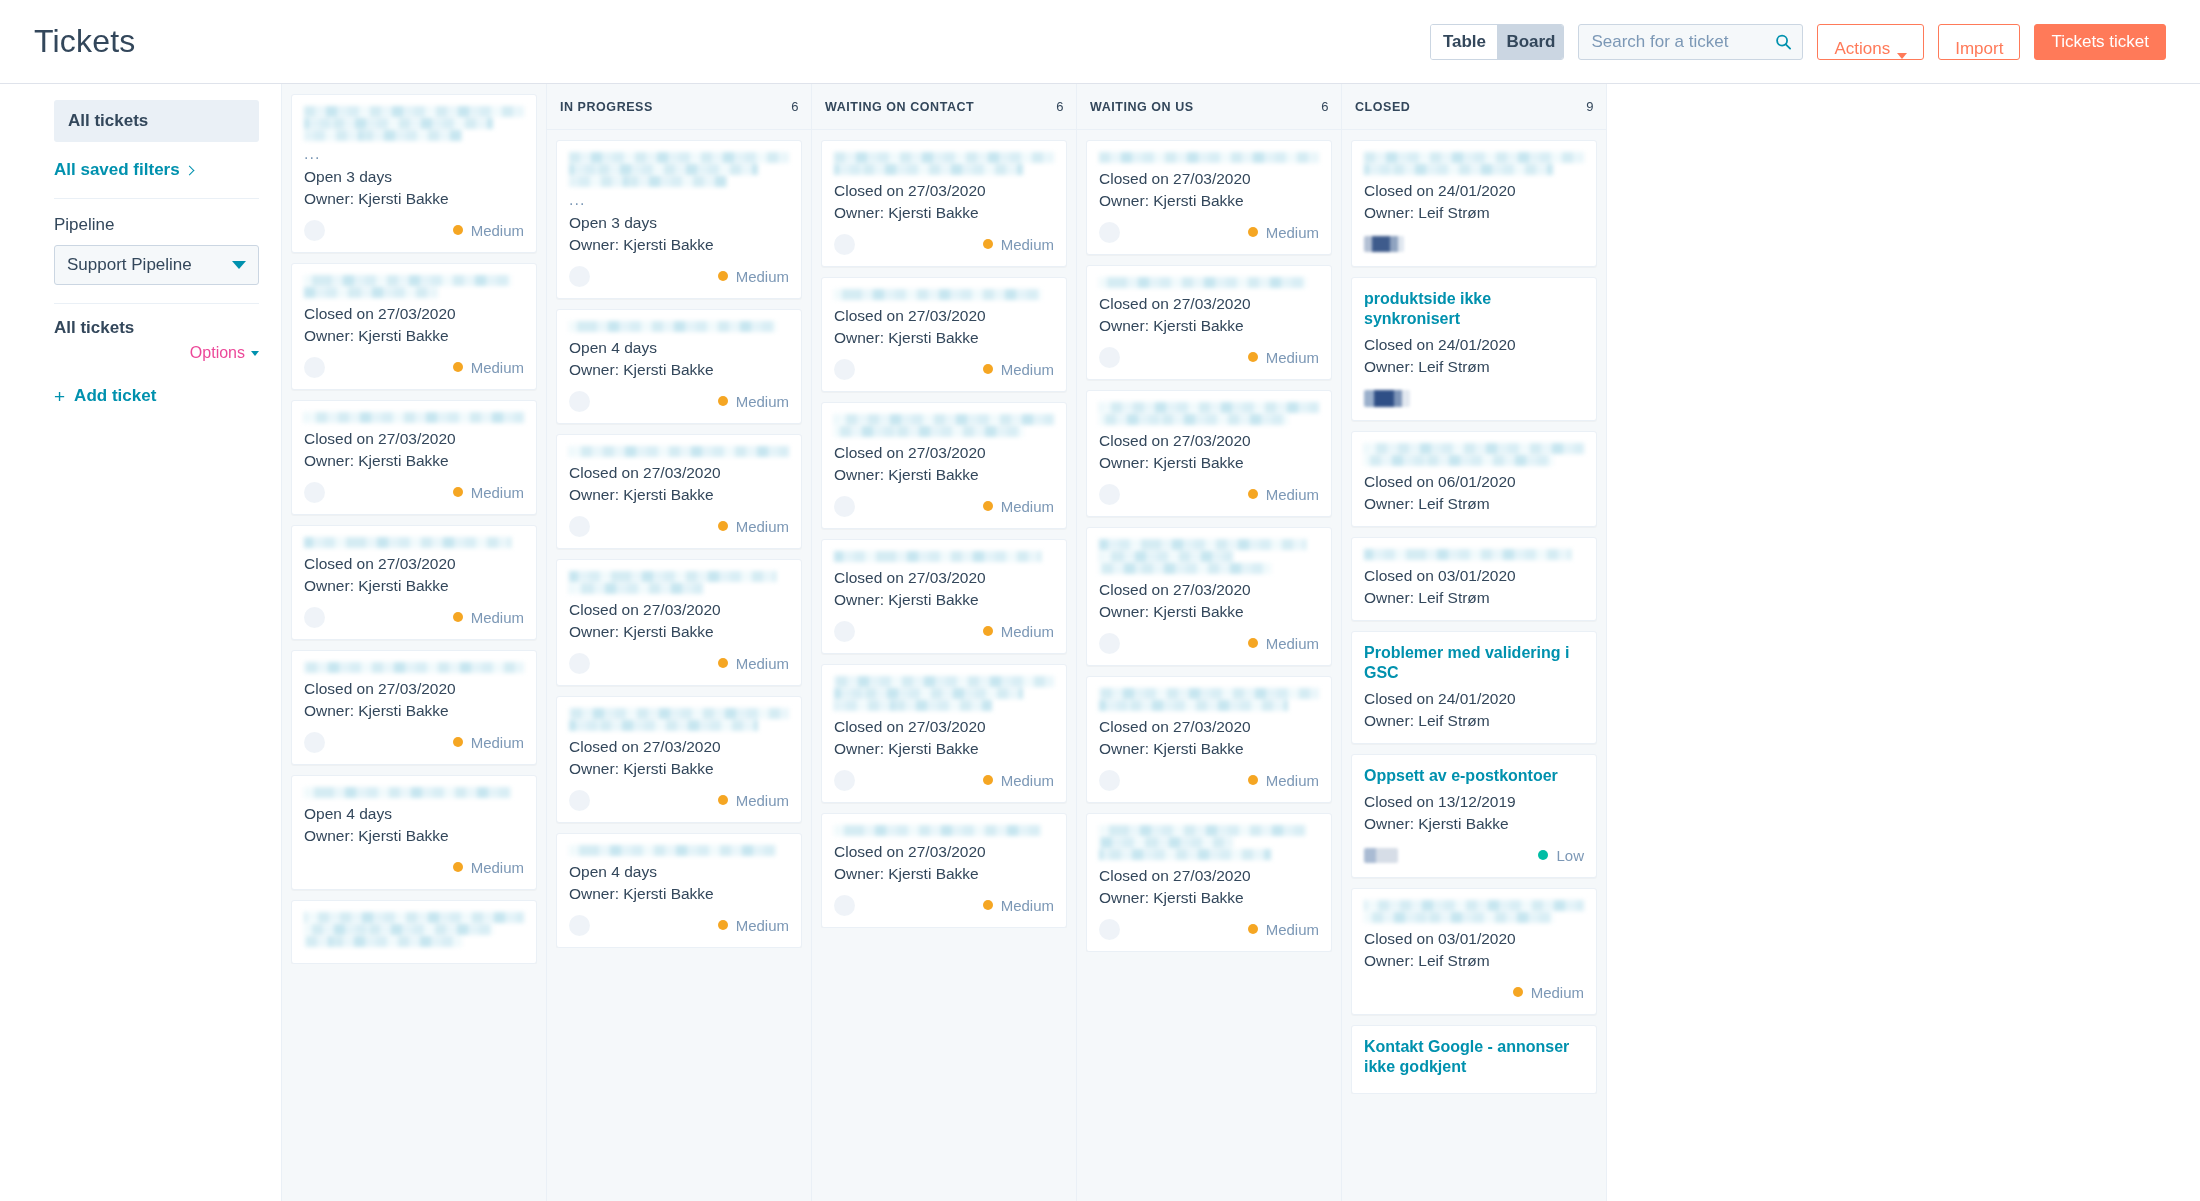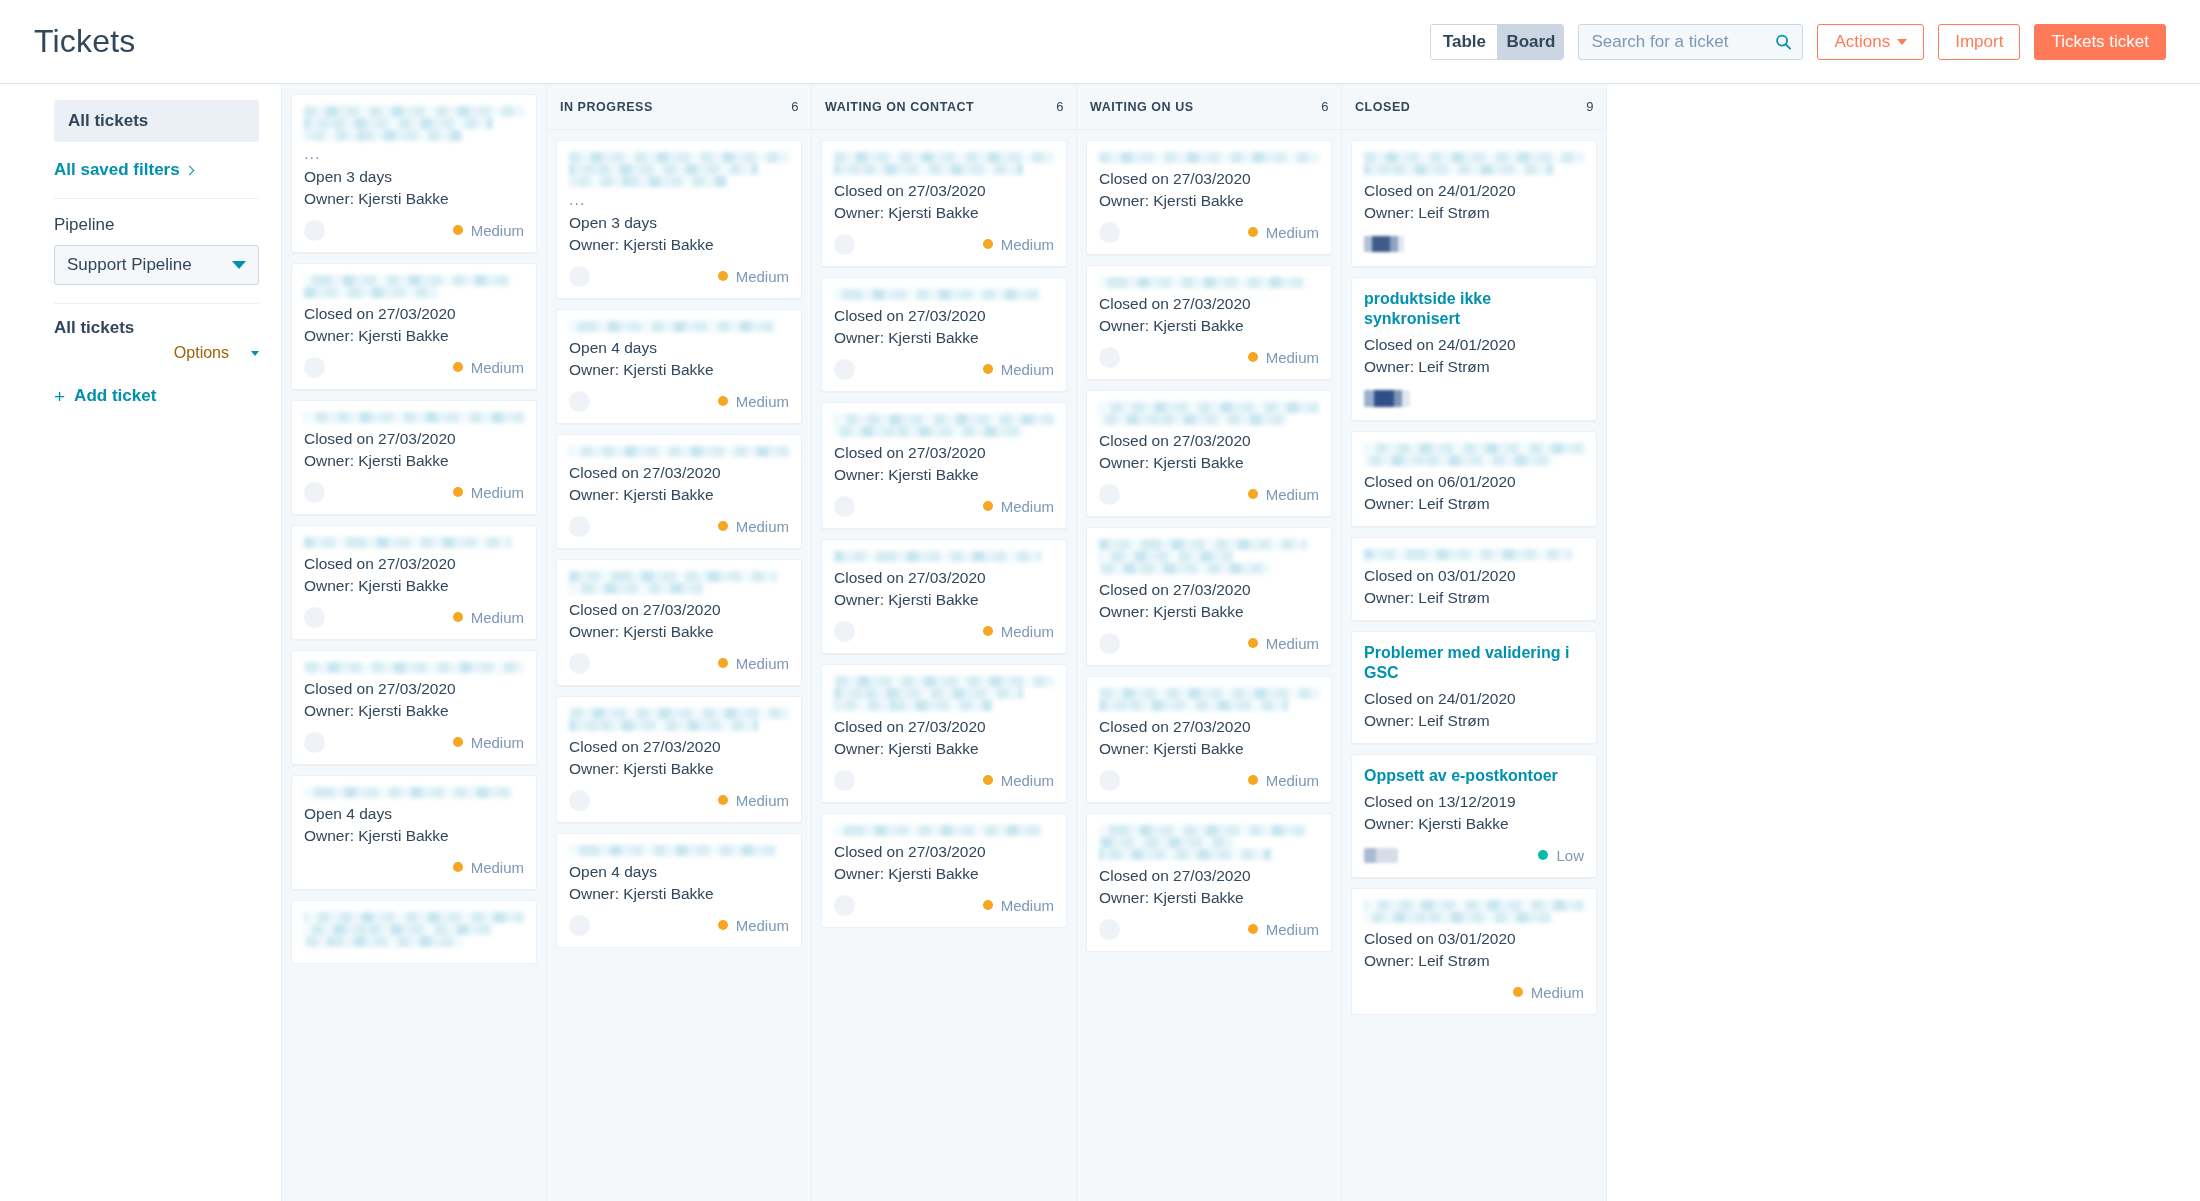--- a/index.html
+++ b/index.html
@@ -82,20 +82,21 @@
     gap: 7px;
     font-size: 17px;
     border-radius: 3px;
     cursor: pointer;
     white-space: nowrap;
   }
   .btn-outline {
     background: #fff;
     border: 1px solid #ff7a59;
     color: #ff7a59;
+    align-items: flex-end;
   }
   .btn-solid {
     background: #ff7a59;
     border: 1px solid #ff7a59;
     color: #fff;
   }
   .caret {
     width: 0; height: 0;
     border-left: 5px solid transparent;
     border-right: 5px solid transparent;
@@ -172,22 +173,22 @@
     margin-top: 14px;
     font-size: 17px;
     font-weight: 700;
     color: #33475b;
   }
   .options-row {
     display: flex; justify-content: flex-end;
     margin-top: 6px;
   }
   .options {
-    display: inline-flex; align-items: center; gap: 22px;
-    font-size: 16px; color: #a16207; cursor: pointer;
+    display: inline-flex; align-items: center; gap: 6px;
+    font-size: 16px; color: #ec4899; cursor: pointer;
   }
   .options .caret { border-top-color: #0091ae; border-left-width: 4px; border-right-width: 4px; border-top-width: 5px; }
   .addfilter {
     margin-top: 24px;
     display: flex; align-items: center; gap: 9px;
     font-size: 17px; font-weight: 700;
     color: #0091ae; cursor: pointer;
   }
   .plus { font-size: 19px; font-weight: 400; line-height: 1; }
 
@@ -838,16 +839,19 @@
             <div class="card-meta">Closed on 03/01/2020</div>
             <div class="card-meta">Owner: Leif Strøm</div>
             <div class="card-foot">
               <span class="spacer"></span>
               <span class="prio">
                 <span class="dot" style="background: rgb(245, 166, 35);"></span>
                 <span>Medium</span>
               </span>
             </div>
           </div>
+          <div class="card">
+            <div class="card-title">Kontakt Google - annonser ikke godkjent</div>
+          </div>
         </div>
       </div>
     </main>
 </div>
 
 </body></html>

